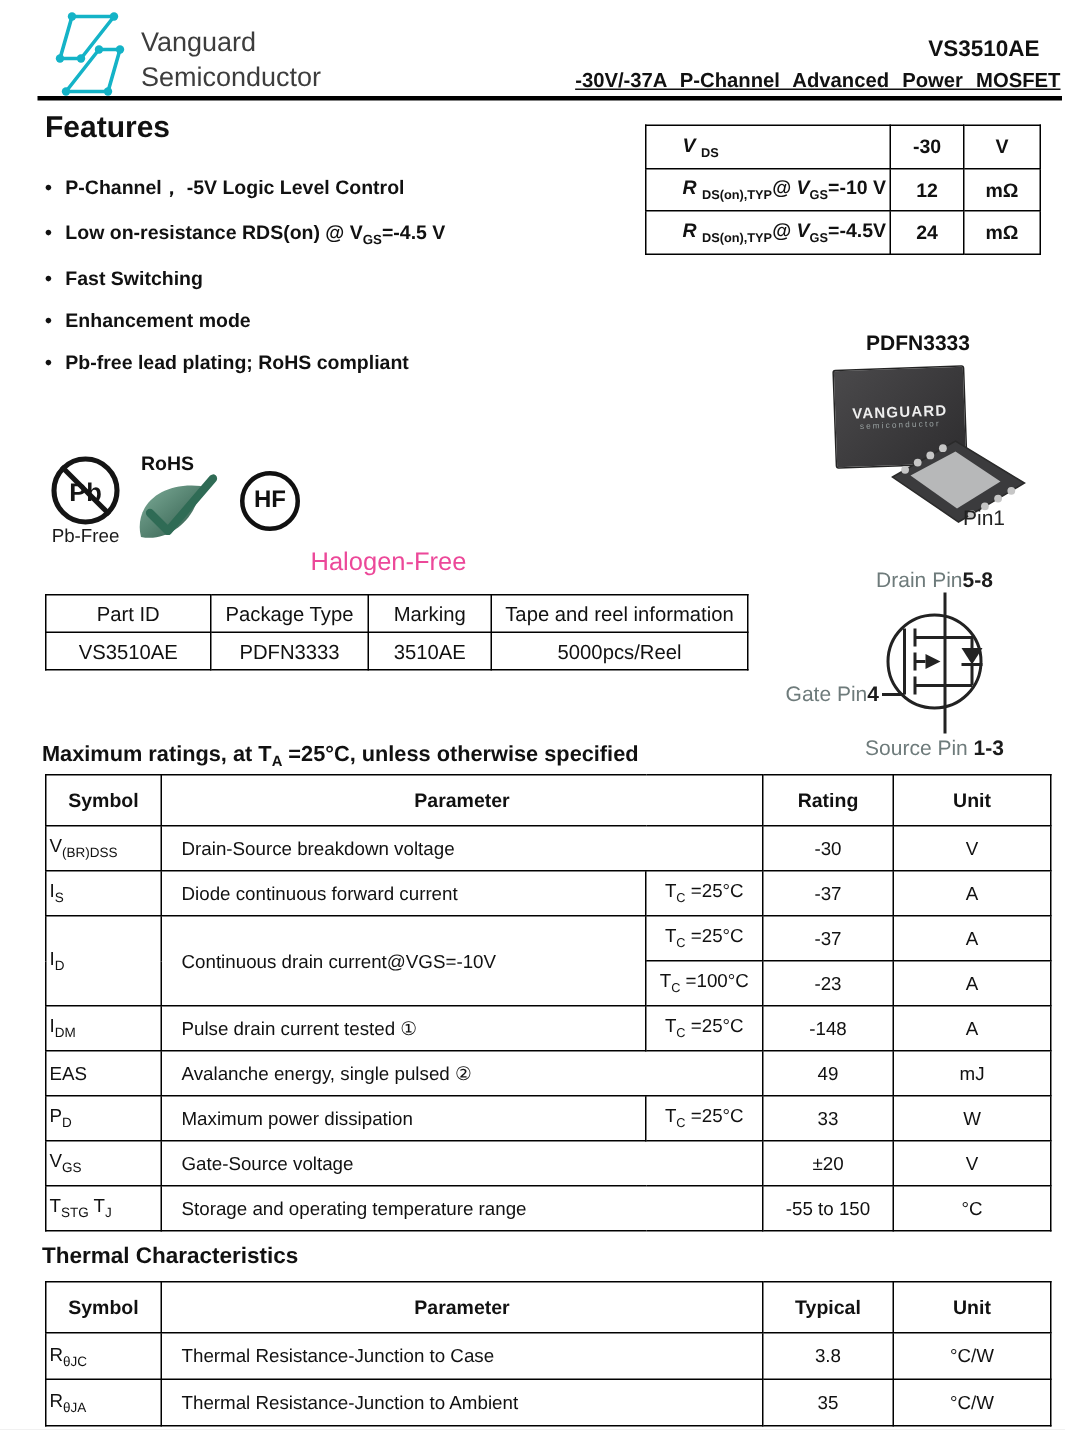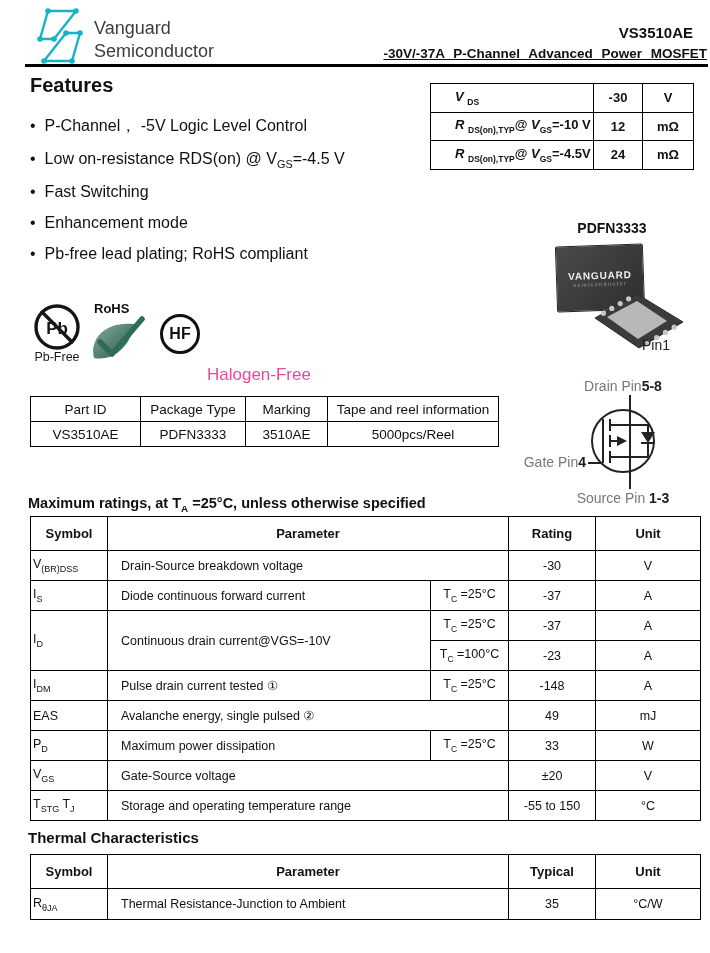--- a/index.html
+++ b/index.html
@@ -10,21 +10,21 @@
   .it{font-style:italic;}
 
   
   .brand{left:94px;top:17px;font-size:18px;color:#3d3d3d;line-height:1.3;}
   .part-number{right:17px;top:24px;font-size:15px;font-weight:bold;}
   .subtitle{right:3px;top:46px;font-size:13.5px;font-weight:bold;text-decoration:underline;word-spacing:5px;}
   .hrule{left:25px;top:64px;width:683px;height:3px;background:#000;}
 
   
   .features-title{left:30px;top:74px;font-size:20px;font-weight:bold;}
-  .features-list{left:30px;top:116px;list-style:none;margin:0;padding:0;font-size:16px;}
+  .features-list{left:30px;top:116px;list-style:none;margin:0;padding:0;font-size:13px;font-weight:bold;}
   .feat{margin-bottom:13px;}
   .blt{margin-right:9px;}
 
   
   table{border-collapse:collapse;table-layout:fixed;}
   .dt td,.dt th{border:1.6px solid #000;overflow:hidden;}
   .quick{left:430px;top:83px;width:263px;font-weight:bold;}
   .quick td{height:25.5px;font-size:13px;}
   .qp{padding-left:24px;}
   .qp sub{font-size:8.5px;}
@@ -311,20 +311,26 @@
     <thead>
       <tr>
         <th>Symbol</th>
         <th>Parameter</th>
         <th>Typical</th>
         <th>Unit</th>
       </tr>
     </thead>
     <tbody>
         <tr>
+          <td class="sym"><span>R</span><sub>θJC</sub></td>
+          <td class="par">Thermal Resistance-Junction to Case</td>
+          <td class="num">3.8</td>
+          <td class="num">°C/W</td>
+        </tr>
+        <tr>
           <td class="sym"><span>R</span><sub>θJA</sub></td>
           <td class="par">Thermal Resistance-Junction to Ambient</td>
           <td class="num">35</td>
           <td class="num">°C/W</td>
         </tr>
       </tbody>
   </table>
 
 </div>
 

